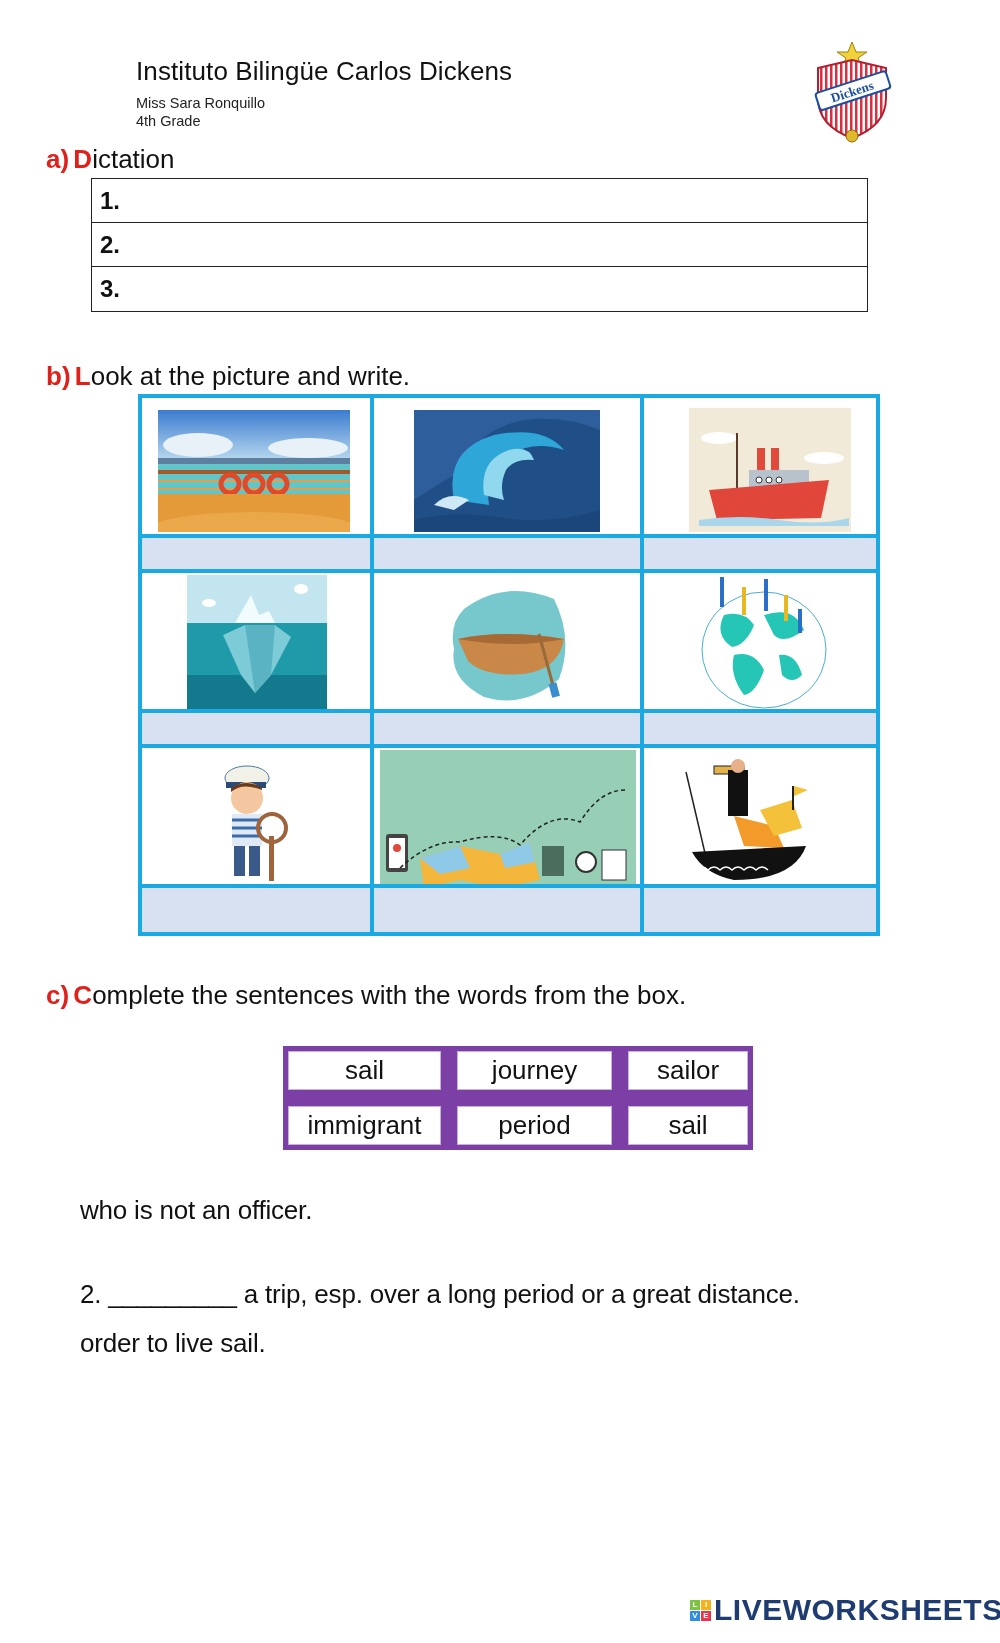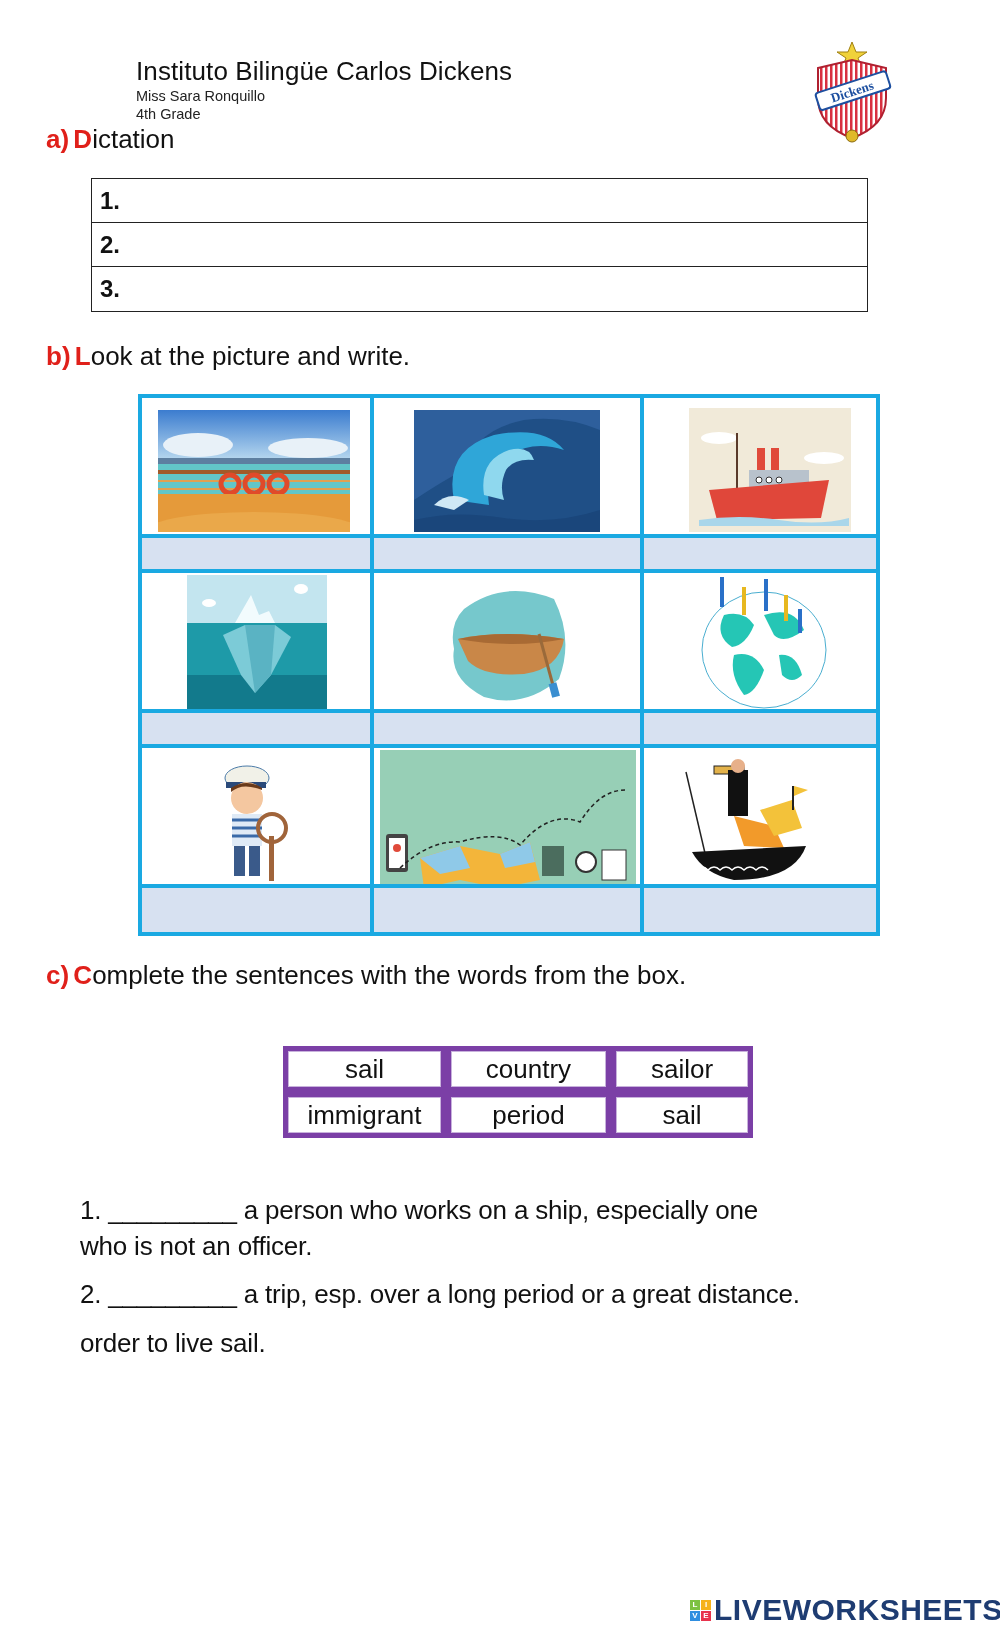--- a/index.html
+++ b/index.html
@@ -1,32 +1,32 @@
 <!DOCTYPE html>
 <html><head>
 <meta charset="utf-8">
 <style>
   html,body{margin:0;padding:0;background:#fff;}
   body{width:1000px;height:1643px;position:relative;overflow:hidden;font-family:"Liberation Sans",sans-serif;color:#111;}
   .abs{position:absolute;}
   .school-title{left:136px;top:56px;font-size:26px;font-weight:normal;letter-spacing:0.1px;}
-  .sub{left:136px;font-size:14.5px;color:#222;}
+  .sub{left:136px;font-size:14.5px;color:#222;margin-top:7px;}
   .logo{left:810px;top:38px;width:84px;height:108px;}
-  .section-h{font-size:26px;color:#111;}
+  .section-h{font-size:26px;color:#111;margin-top:20px;}
   .section-h .lbl{color:#e0201a;font-weight:bold;}
   .dict{left:91px;top:178px;width:775px;border:1.5px solid #222;border-collapse:collapse;}
   .dict .row{height:44px;border-bottom:1.5px solid #222;box-sizing:border-box;padding-left:8px;font-size:24px;font-weight:bold;line-height:44px;font-family:"Liberation Sans Narrow","Liberation Sans",sans-serif;}
   .dict .row:last-child{border-bottom:none;}
   .grid{left:138px;top:394px;width:742px;height:542px;border:4px solid #1aa9e2;box-sizing:border-box;display:grid;grid-template-columns:232px 270px 1fr;grid-template-rows:140px 35px 140px 35px 140px 1fr;}
   .cell{border-right:4px solid #1aa9e2;border-bottom:4px solid #1aa9e2;position:relative;overflow:hidden;background:#fff;}
   .cell.c3{border-right:none;}
   .cell.last{border-bottom:none;}
   .ans{background:#d7e1f1;}
   .pic{position:absolute;}
-  .words{left:283px;top:1046px;width:470px;height:92px;border:4px solid #7b3fa6;box-sizing:border-box;display:grid;grid-template-columns:153px 155px 1fr;grid-template-rows:1fr 1fr;gap:10px;background:#7b3fa6;padding:1px;}
+  .words{left:283px;top:1046px;width:470px;height:104px;border:4px solid #7b3fa6;box-sizing:border-box;display:grid;grid-template-columns:153px 155px 1fr;grid-template-rows:1fr 1fr;gap:16px;background:#7b3fa6;padding:1px;}
   .word{background:#fff;border:1px solid #c8b2dc;display:flex;align-items:center;justify-content:center;font-size:26px;color:#111;}
   .sent{left:80px;font-size:26px;line-height:36px;color:#111;font-family:"Liberation Sans",sans-serif;letter-spacing:-0.2px;}
   .lw{left:690px;top:1593px;display:flex;align-items:center;}
   .lw-blocks{display:grid;grid-template-columns:10px 10px;grid-template-rows:10px 10px;gap:1px;margin-right:3px;}
   .lw-blocks span{display:flex;align-items:center;justify-content:center;font-size:8px;font-weight:bold;color:#fff;}
   .lw-text{font-size:30px;font-weight:bold;color:#1e3c72;letter-spacing:0.5px;}
 </style>
 </head>
 <body>
 
@@ -231,33 +231,28 @@
   <div class="cell ans last c3"></div>
 </div>
 
 <div class="abs section-h" style="left:46px;top:960px">
   <span class="lbl">c)</span>
   <span class="lbl" style="margin-left:-3px">C</span><span>omplete the sentences with the words from the box.</span>
 </div>
 
 <div class="abs words">
   <div class="word">sail</div>
-  <div class="word">country</div>
+  <div class="word">journey</div>
   <div class="word">sailor</div>
   <div class="word">immigrant</div>
   <div class="word">period</div>
   <div class="word">sail</div>
 </div>
 
 <div class="abs sent" style="top:1192px">
-  <div>
-    <span>1.</span>
-    <span>_________</span>
-    <span>a person who works on a ship, especially one</span>
-  </div>
   <div>who is not an officer.</div>
 </div>
 
 <div class="abs sent" style="top:1276px">
   <span>2.</span>
   <span>_________</span>
   <span>a trip, esp. over a long period or a great distance.</span>
 </div>
 
 <div class="abs sent" style="top:1325px">

